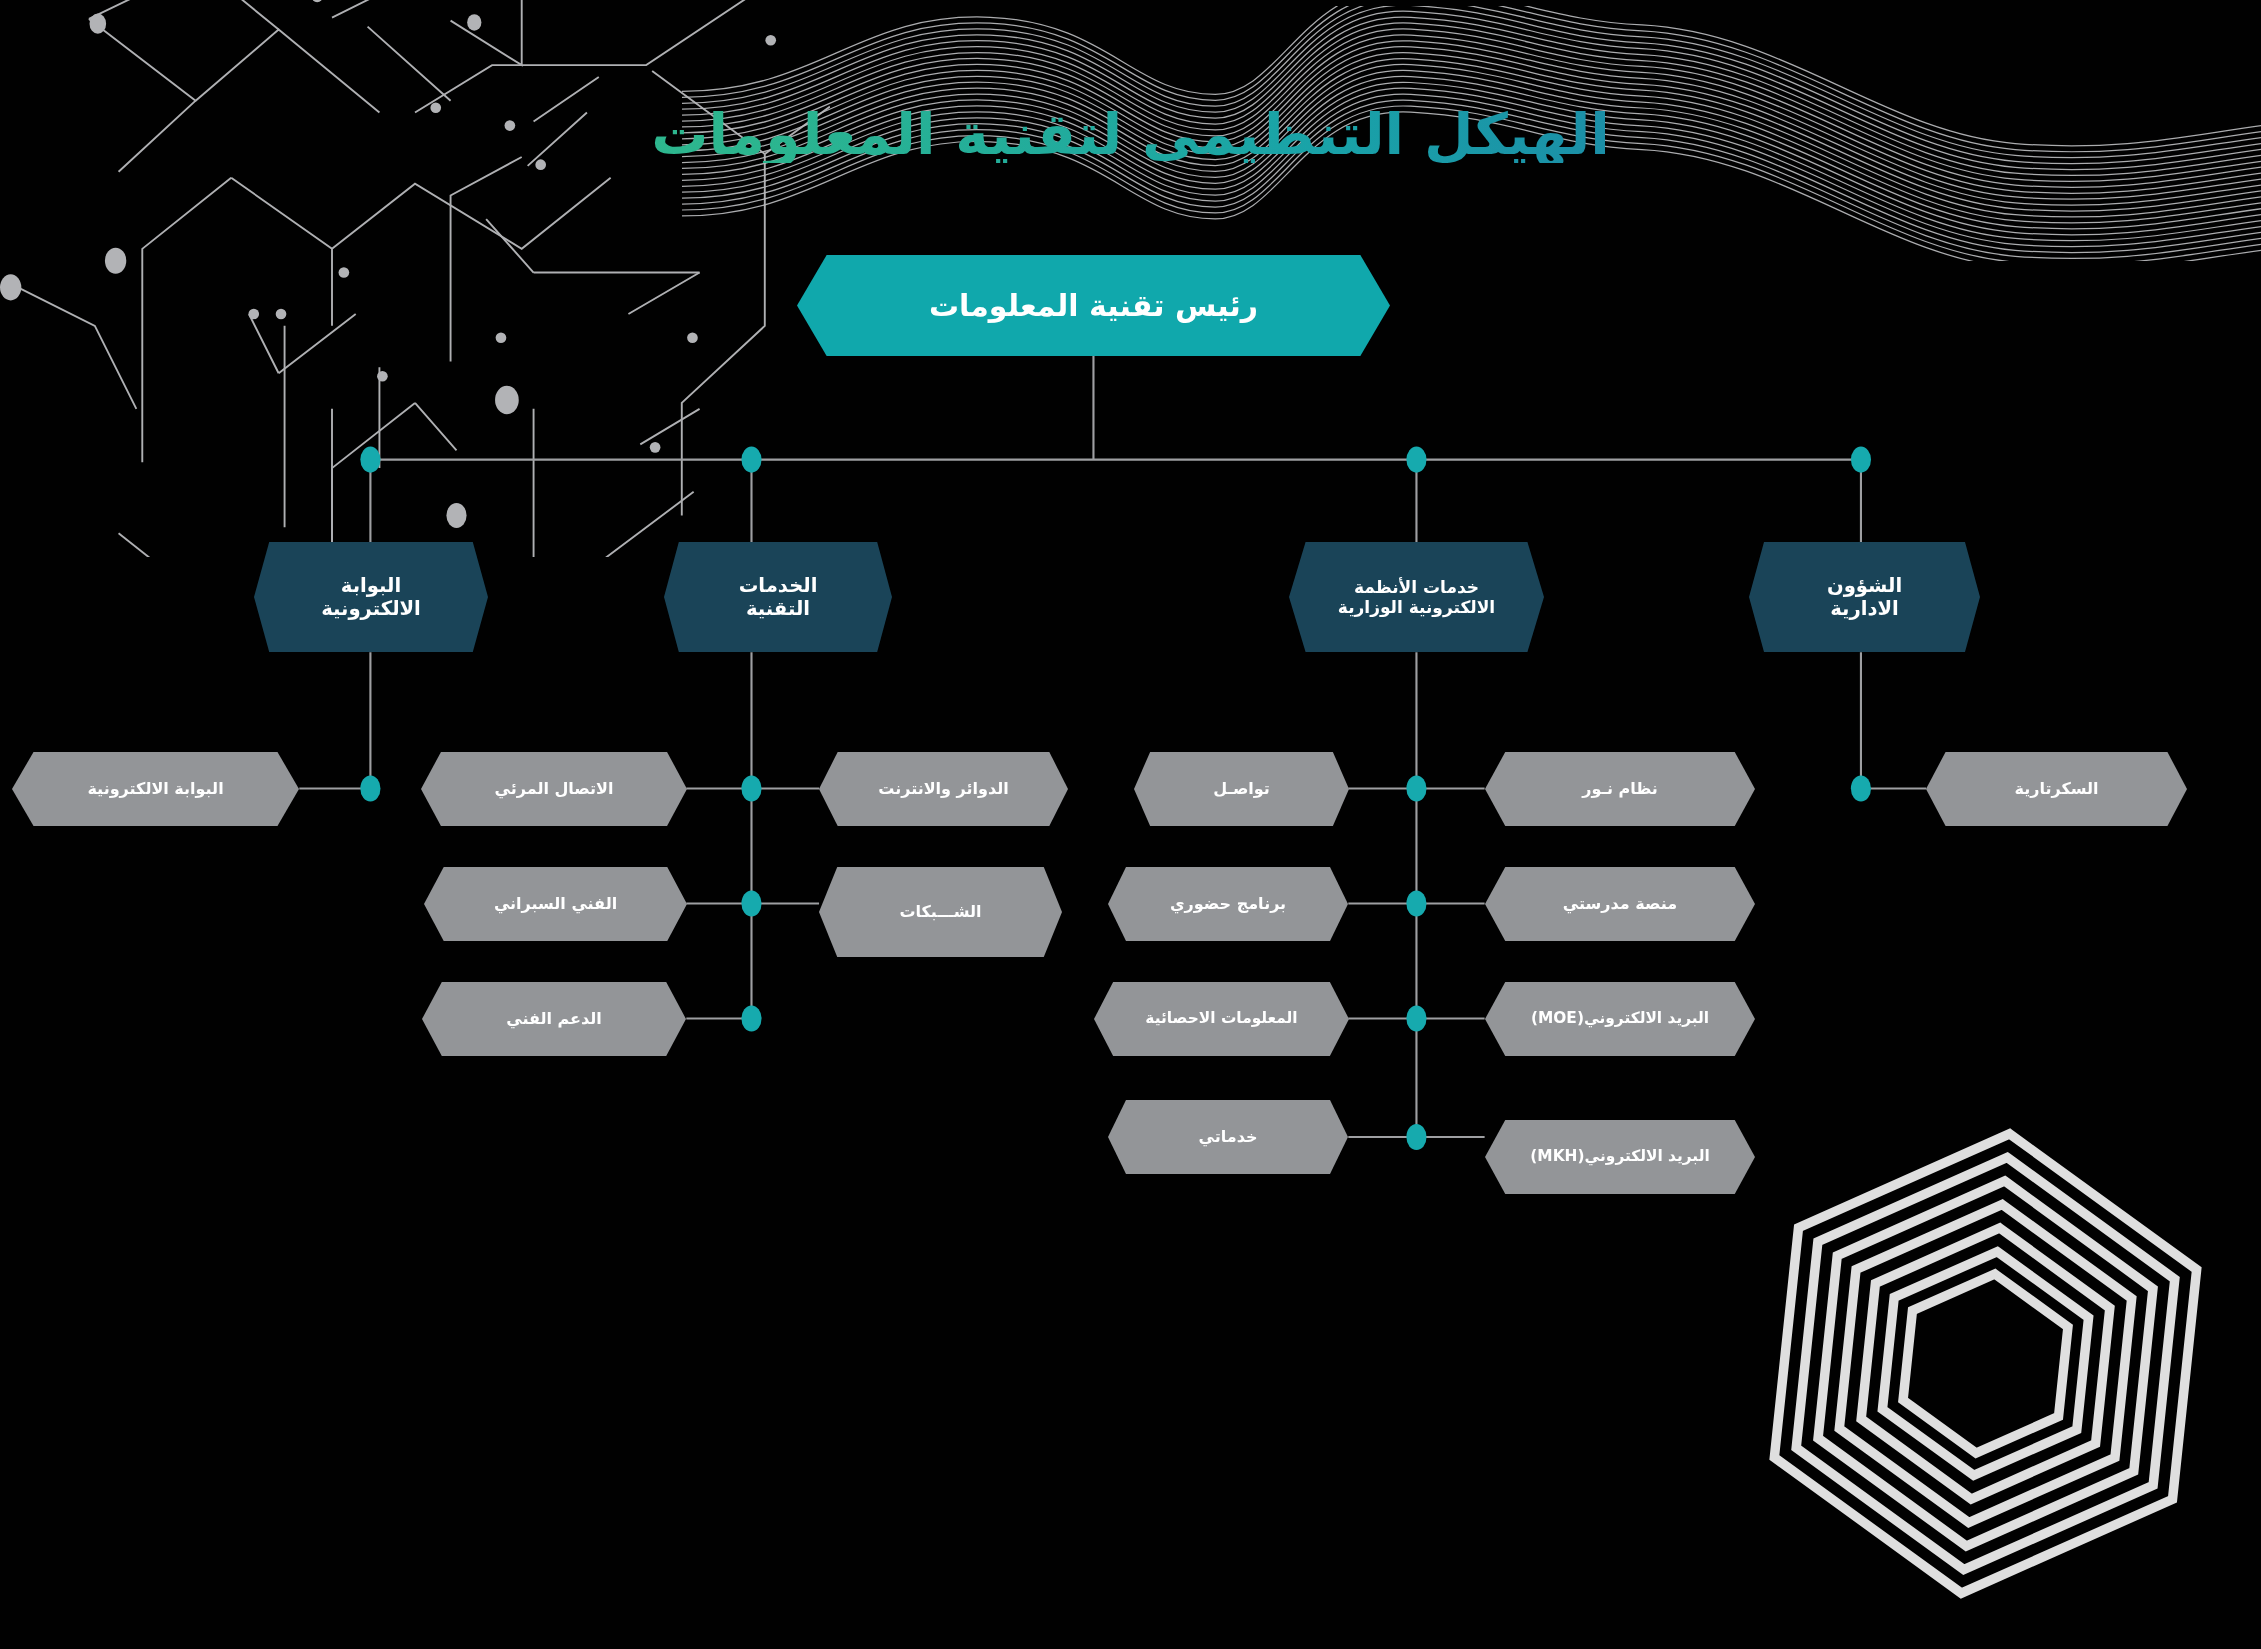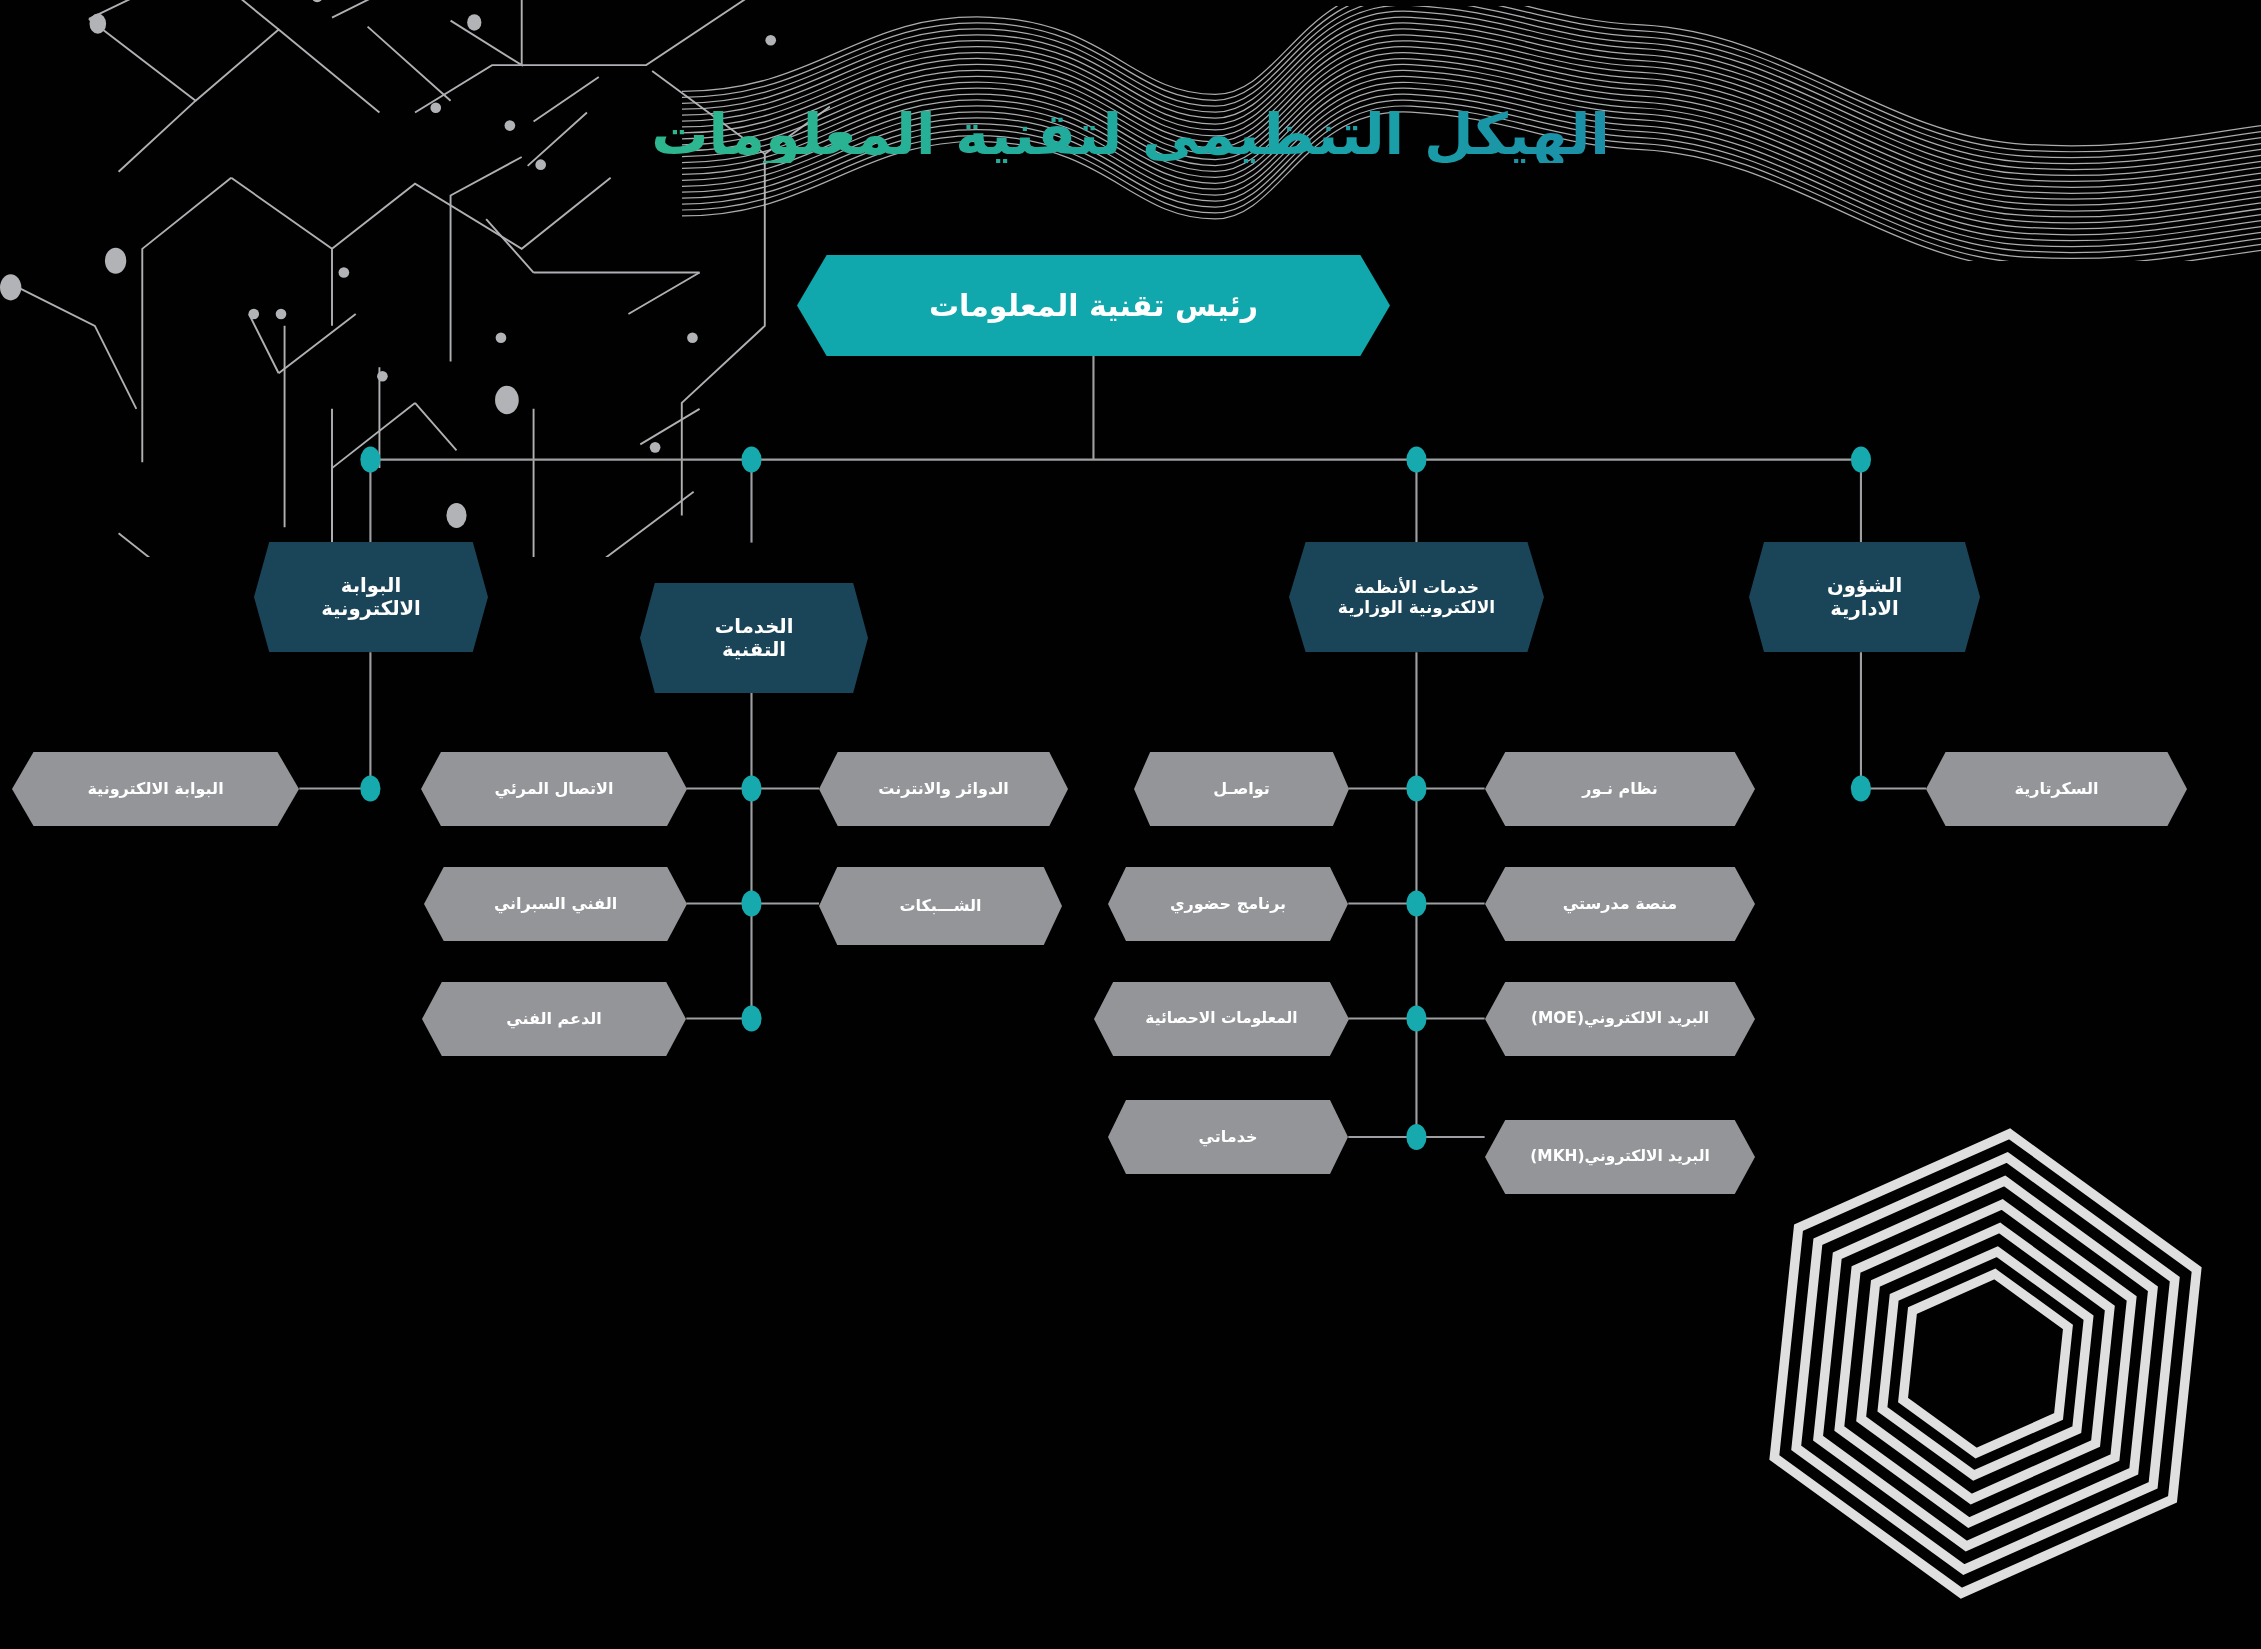--- a/index.html
+++ b/index.html
@@ -199,21 +199,21 @@
     <span>رئيس تقنية المعلومات</span>
   </div>
 
   <div class="node unit" style="left:254px;top:542px;width:234px;height:110px;">
     <span>
       <span>البوابة</span><br>
       <span>الالكترونية</span>
     </span>
   </div>
 
-  <div class="node unit" style="left:640px;top:542px;width:228px;height:110px;margin-top:41px;">
+  <div class="node unit" style="left:664px;top:542px;width:228px;height:110px;">
     <span>
       <span>الخدمات</span><br>
       <span>التقنية</span>
     </span>
   </div>
 
   <div class="node unit wide" style="left:1289px;top:542px;width:255px;height:110px;">
     <span>
       <span>خدمات الأنظمة</span><br>
       <span>الالكترونية الوزارية</span>
@@ -248,21 +248,21 @@
   </div>
 
   <div class="node leaf" style="left:1926px;top:752px;width:261px;height:74px;">
     <span>السكرتارية</span>
   </div>
 
   <div class="node leaf" style="left:424px;top:867px;width:263px;height:74px;">
     <span>الفني السبراني</span>
   </div>
 
-  <div class="node leaf" style="left:819px;top:867px;width:243px;height:78px;">
+  <div class="node leaf" style="left:819px;top:867px;width:243px;height:90px;">
     <span>الشـــبكات</span>
   </div>
 
   <div class="node leaf" style="left:1108px;top:867px;width:240px;height:74px;">
     <span>برنامج حضوري</span>
   </div>
 
   <div class="node leaf" style="left:1485px;top:867px;width:270px;height:74px;">
     <span>منصة مدرستي</span>
   </div>

